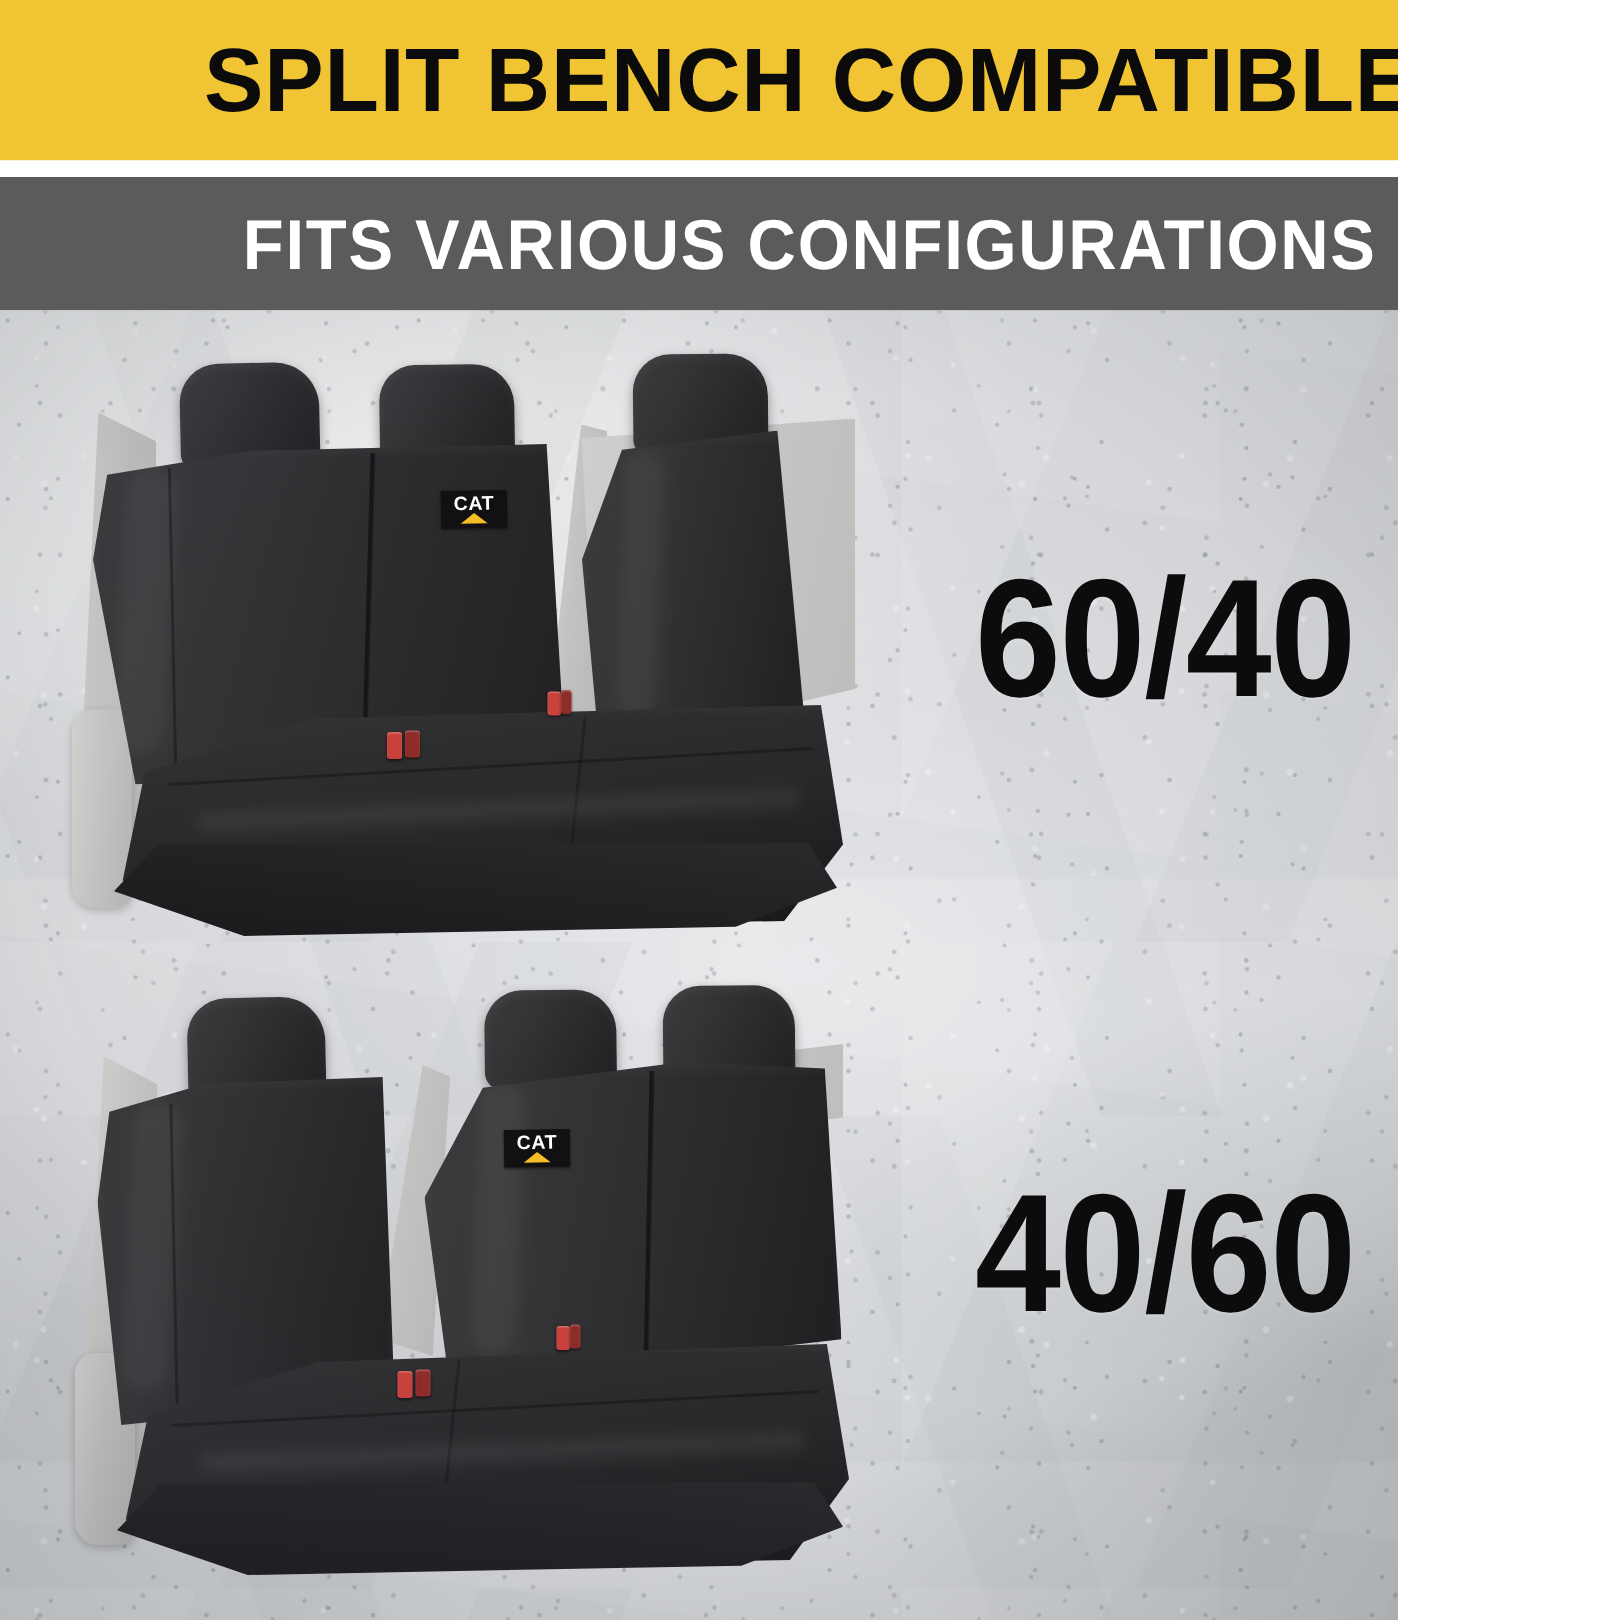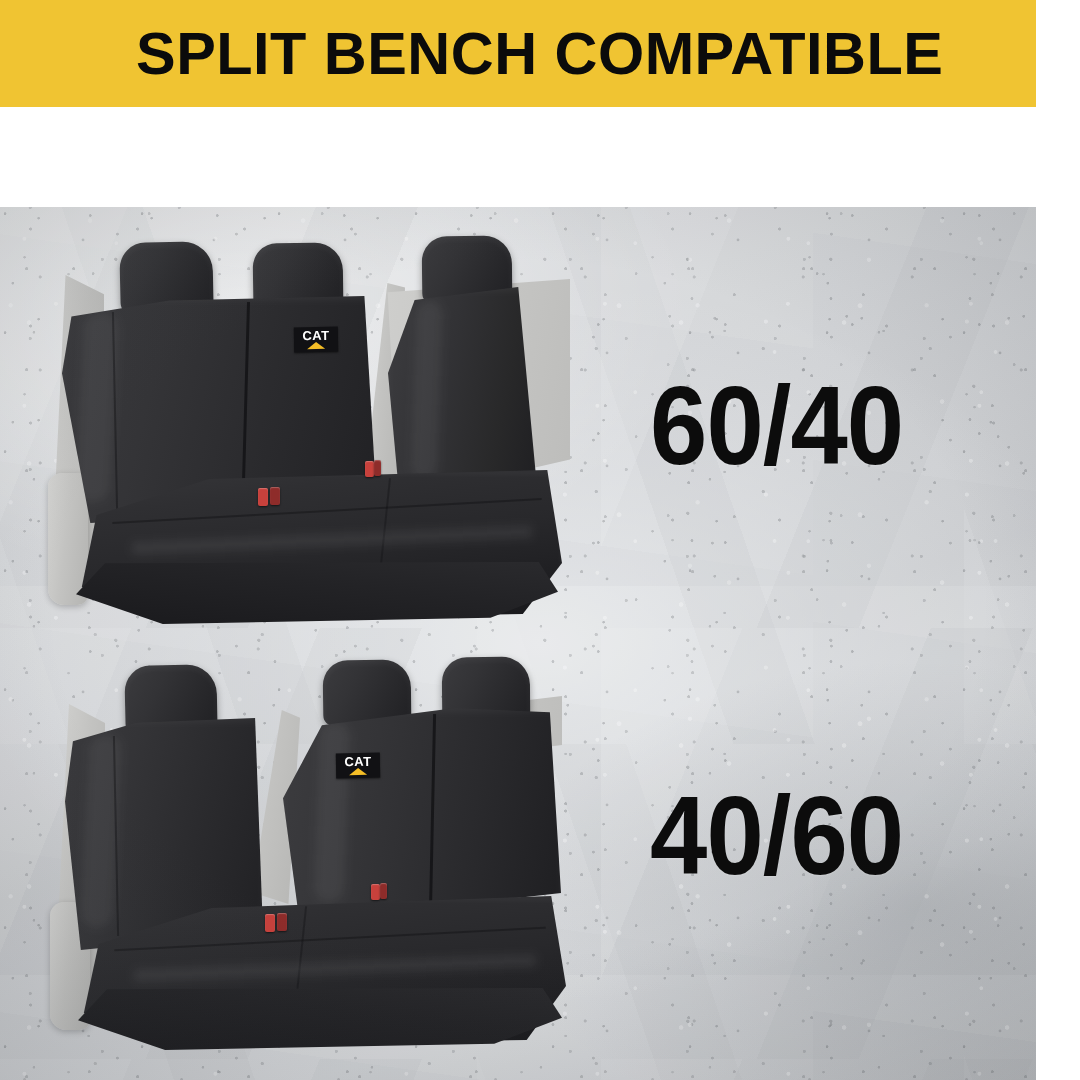--- a/index.html
+++ b/index.html
@@ -1,20 +1,20 @@
 <!DOCTYPE html>
 <html><head>
 <meta charset="utf-8">
 <title>Split Bench Compatible</title>
 <style>
   * { margin:0; padding:0; box-sizing:border-box; }
   html,body { width:1080px; height:1080px; overflow:hidden; background:#fff;
               font-family:"Liberation Sans", sans-serif; }
 
-  #root { position:relative; width:1036px; height:1080px; overflow:hidden; }
+  #root { position:relative; width:932px; height:1080px; overflow:hidden; }
 
   
   .band-yellow{
     position:absolute; left:0; top:0; width:1080px; height:107px;
     background:#F0C432; display:flex; align-items:center; justify-content:center;
   }
   .band-yellow .title{
     font-family:"Liberation Sans Narrow","Liberation Sans",sans-serif;
     font-weight:bold; font-size:60px; color:#0B0B0B;
     letter-spacing:0.5px; line-height:1;
@@ -186,20 +186,23 @@
 <body>
 
 <div id="root">
 
   <div class="band-yellow">
     <div class="title">SPLIT BENCH COMPATIBLE</div>
   </div>
 
   <div class="band-white"></div>
 
+  <div class="band-gray">
+    <div class="subtitle">FITS VARIOUS CONFIGURATIONS</div>
+  </div>
 
   <div class="stage">
     <div class="grain g1"></div>
     <div class="grain g2"></div>
     <div class="grain g3"></div>
 
     <div class="seat" style="left:40px; top:10px; width:560px; height:440px;">
 
       <div class="frame" style="left:12px; top:58px; width:52px; height:320px;
                   clip-path:polygon(26% 0%, 100% 6%, 100% 97%, 52% 100%, 0% 88%);"></div>

